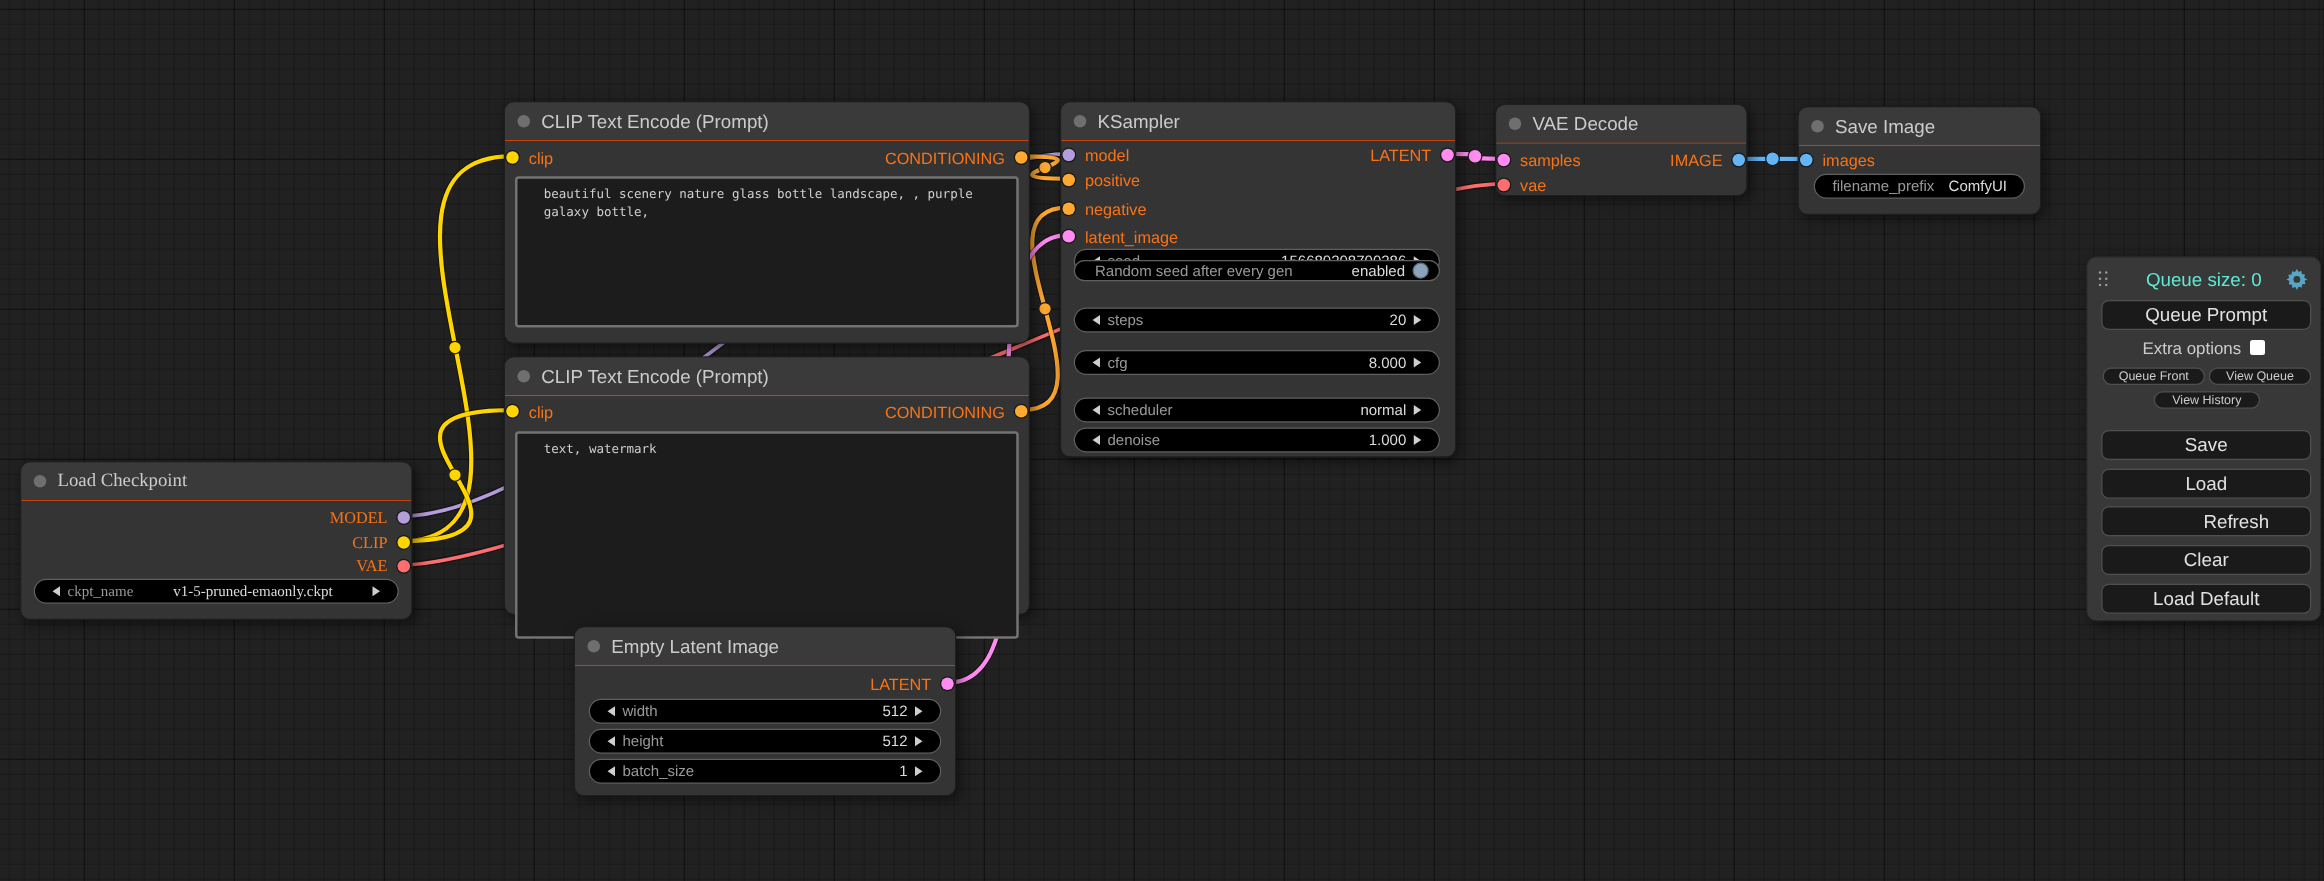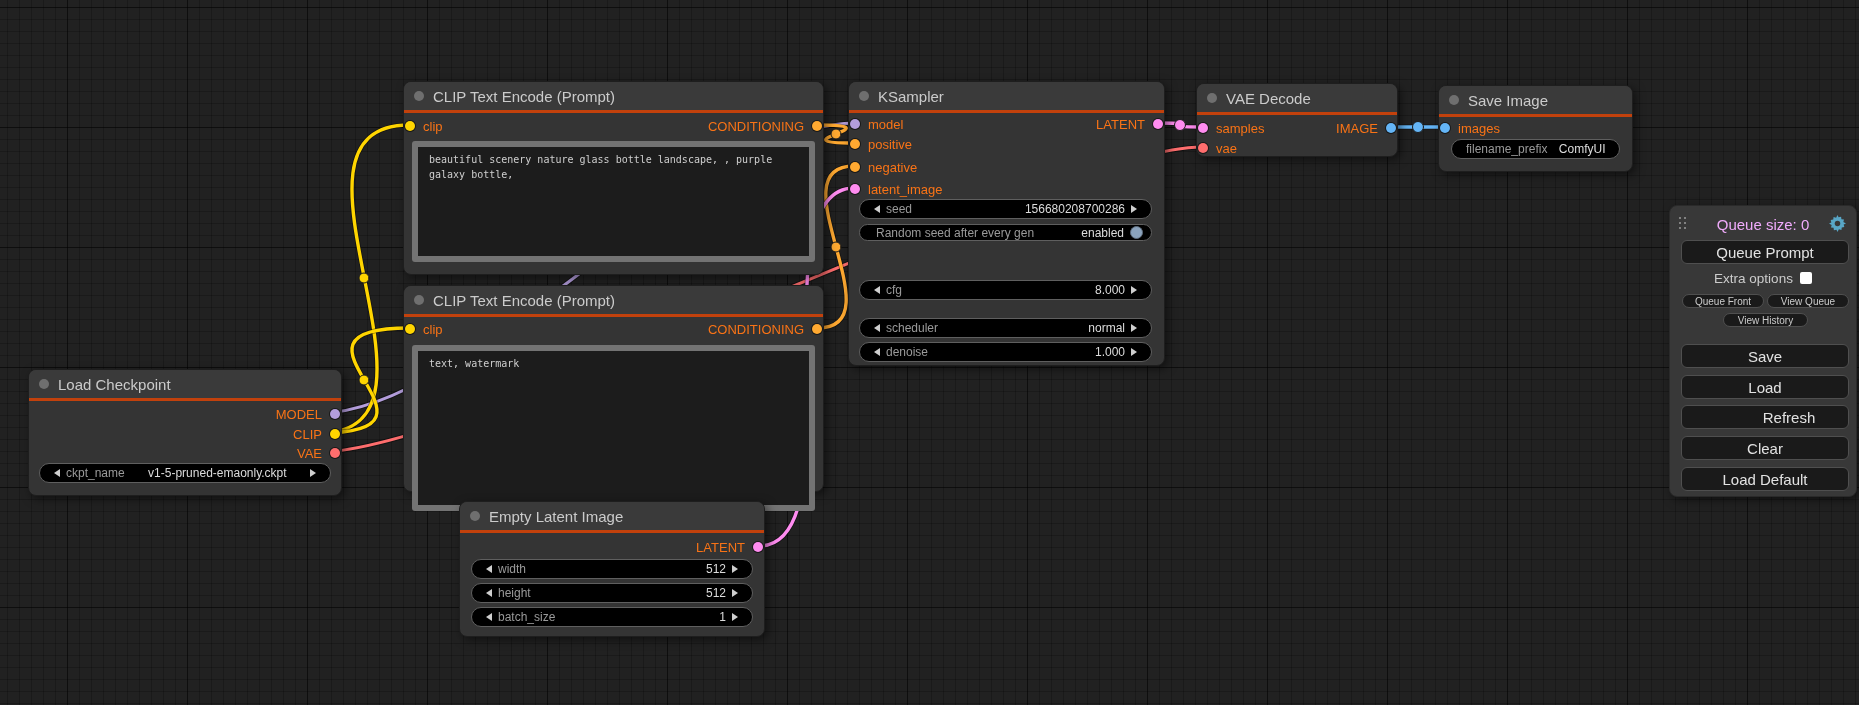--- a/index.html
+++ b/index.html
@@ -17,21 +17,21 @@
     background-position:67px 7px,67px 7px,7px 7px,7px 7px;
   }
   #wires { position:absolute; left:0; top:0; z-index:1; }
   .node {
     position:absolute; z-index:2; background:#343434;
     border:1px solid #1e1e1e; border-radius:8px;
     box-shadow:3px 3px 10px rgba(0,0,0,0.5);
   }
   .ntitle {
     display:flex; align-items:center; gap:9px; height:31px;
-    padding-left:10px; background:#3a3a3a; border-bottom:3px solid #c2410c;
+    padding-left:10px; background:#3a3a3a; border-bottom:1px solid #c2410c;
     border-radius:7px 7px 0 0; color:#cbcbcb; font-size:15px;
   }
   .tdot { width:10px; height:10px; border-radius:50%; background:#6f6f6f; flex:0 0 auto; }
   .row { position:absolute; left:0; right:0; height:18px; display:flex; align-items:center; }
   .slabel { color:#f97316; font-size:13px; }
   .in-label { margin-left:19px; }
   .out-label { margin-left:auto; margin-right:19px; }
   .dot {
     position:absolute; width:10px; height:10px; border-radius:50%;
     top:50%; margin-top:-5px; box-shadow:0 0 0 1px rgba(0,0,0,0.55);
@@ -45,43 +45,43 @@
   }
   .wlabel { color:#9a9a9a; font-size:12px; white-space:nowrap; }
   .wval { color:#dcdcdc; font-size:12px; white-space:nowrap; }
   .wval.right { margin-left:auto; }
   .wval.center { flex:1; text-align:center; }
   .arr { width:0; height:0; border:4px solid transparent; flex:0 0 auto; }
   .arr-l { border-right:6px solid #cfcfcf; margin-left:2px; }
   .arr-r { border-left:6px solid #cfcfcf; margin-right:2px; }
   .prompt {
     position:absolute; left:8px; right:8px; background:#1c1c1c;
-    border:6px solid #737373; border-radius:3px;
+    border:2px solid #737373; border-radius:3px;
     font-family:"DejaVu Sans Mono", monospace; font-size:10px; line-height:15px;
-    color:#cfcfcf; padding:5px 11px; overflow:hidden; white-space:pre-wrap;
+    color:#cfcfcf; padding:5px 21px; overflow:hidden; white-space:pre-wrap;
   }
   .toggle-circle {
     width:13px; height:13px; border-radius:50%; background:#8ba3bd;
     border:1px solid #5f6d7d; flex:0 0 auto;
   }
   
   #menu {
     position:absolute; left:1669px; top:205px; width:188px; height:292px;
     background:#383838; border:1px solid #2a2a2a; border-radius:8px;
     z-index:3; box-shadow:3px 3px 10px rgba(0,0,0,0.5);
   }
   .menu-head { position:absolute; top:7px; left:0; right:0; height:22px; }
   .drag-dots {
     position:absolute; left:9px; top:4px; width:9px; height:14px;
     display:grid; grid-template-columns:repeat(2,2px); grid-template-rows:repeat(3,2px);
     gap:3px 3px;
   }
   .drag-dots i { width:2px; height:2px; background:#9a9a9a; border-radius:50%; }
   .queue-size { position:absolute; left:0; right:0; text-align:center; top:3px;
-    color:#f0abfc; font-size:15px; }
+    color:#5eead4; font-size:15px; }
   .gear { position:absolute; right:10px; top:2px; width:17px; height:17px; }
   .btn {
     position:absolute; background:#1a1a1a; border:1px solid #4f4f4f;
     color:#e2e2e2; display:flex; align-items:center; justify-content:center;
     border-radius:6px; cursor:default;
   }
   .btn-big { left:11px; width:168px; height:24px; font-size:15px; }
   .btn-small { height:14px; font-size:10px; border-radius:8px; color:#cccccc; }
   .extra-row { position:absolute; top:64px; left:0; right:0; height:16px;
     display:flex; align-items:center; justify-content:center; gap:7px;
@@ -128,21 +128,21 @@
       <circle cx="836" cy="134" r="5" fill="#ffa931" stroke="#1c1c1c"></circle>
       <circle cx="836" cy="247" r="5" fill="#ffa931" stroke="#1c1c1c"></circle>
       <circle cx="588" cy="268" r="5" fill="#b39ddb" stroke="#1c1c1c"></circle>
       <circle cx="762" cy="300" r="5" fill="#ff6e6e" stroke="#1c1c1c"></circle>
       <circle cx="806" cy="367" r="5" fill="#ff8cf0" stroke="#1c1c1c"></circle>
       <circle cx="1180" cy="125" r="5.5" fill="#ff8cf0" stroke="#1c1c1c"></circle>
       <circle cx="1418" cy="127" r="5.5" fill="#64b5f6" stroke="#1c1c1c"></circle>
     </g>
   </svg>
 
-  <div class="node" style="left:28px; top:369px; width:314px; height:127px;">
+  <div class="node" style="left:16px; top:369px; width:314px; height:127px;font-family:Liberation Serif, serif;">
     <div class="ntitle">
       <span class="tdot"></span>
       <span>Load Checkpoint</span>
     </div>
     <div class="row" style="top:35px;">
       <span class="slabel out-label">MODEL</span>
       <span class="dot out" style="background:#b39ddb"></span>
     </div>
     <div class="row" style="top:55px;">
       <span class="slabel out-label">CLIP</span>
@@ -239,24 +239,30 @@
     <div class="row" style="top:98px;">
       <span class="dot in" style="background:#ff8cf0"></span>
       <span class="slabel in-label">latent_image</span>
     </div>
     <div class="widget" style="left:10px; right:12px; top:117px;">
       <span class="arr arr-l"></span>
       <span class="wlabel">seed</span>
       <span class="wval right">156680208700286</span>
       <span class="arr arr-r"></span>
     </div>
-    <div class="widget" style="left:10px; right:12px; top:142px; height:17px;">
+    <div class="widget" style="left:10px; right:12px; top:126px; height:17px;">
       <span class="wlabel" style="margin-left:8px;">Random seed after every gen</span>
       <span class="wval right">enabled</span>
       <span class="toggle-circle"></span>
+    </div>
+    <div class="widget" style="left:10px; right:12px; top:164px;">
+      <span class="arr arr-l"></span>
+      <span class="wlabel">steps</span>
+      <span class="wval right">20</span>
+      <span class="arr arr-r"></span>
     </div>
     <div class="widget" style="left:10px; right:12px; top:198px;">
       <span class="arr arr-l"></span>
       <span class="wlabel">cfg</span>
       <span class="wval right">8.000</span>
       <span class="arr arr-r"></span>
     </div>
     <div class="widget" style="left:10px; right:12px; top:236px;">
       <span class="arr arr-l"></span>
       <span class="wlabel">scheduler</span>

